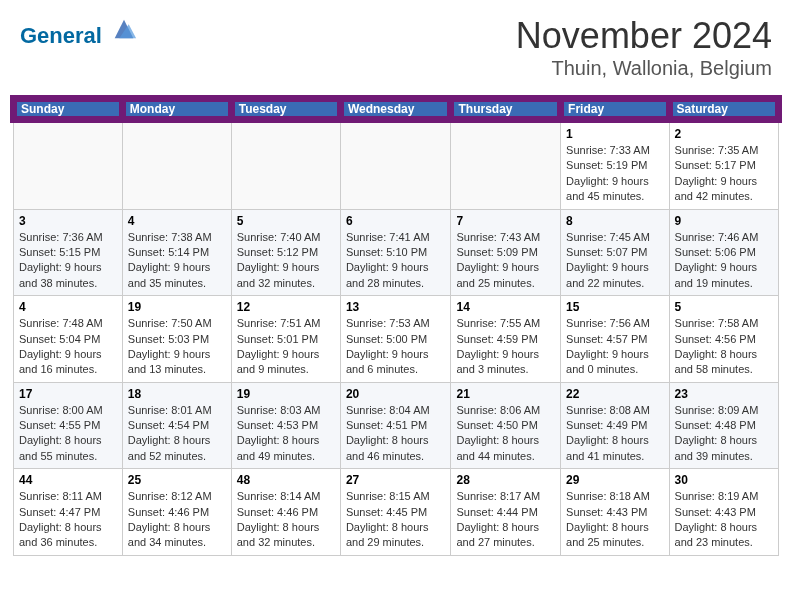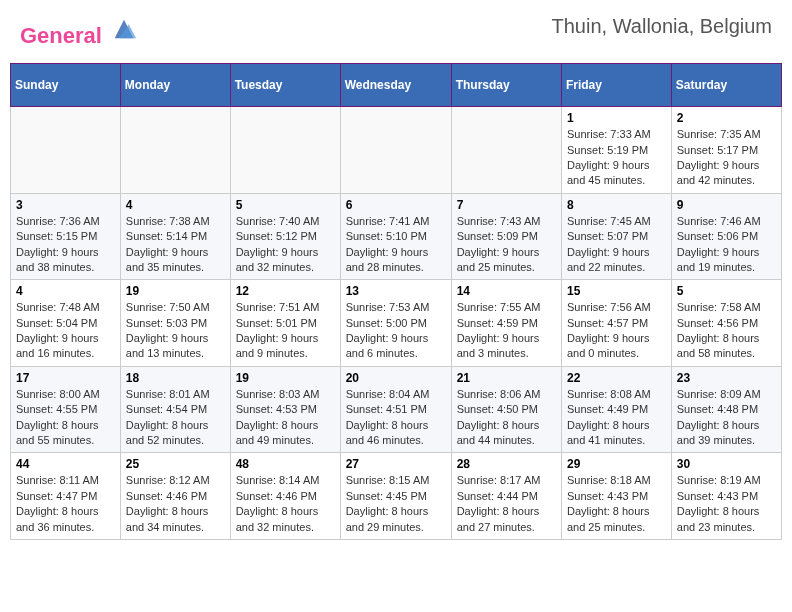--- a/index.html
+++ b/index.html
@@ -21,21 +21,21 @@
       display: flex;
       align-items: center;
     }
     .logo-text {
       font-size: 22px;
       font-weight: bold;
       color: #333;
       line-height: 1.1;
     }
     .logo-text span {
-      color: #ec4899;
+      color: #0369a1;
     }
     .logo-icon {
       width: 28px;
       height: 28px;
       margin-left: 2px;
     }
     .title-area {
       text-align: right;
     }
     .month-title {
@@ -48,25 +48,25 @@
       color: #555;
     }
     .calendar {
       width: 100%;
       border-collapse: collapse;
       font-size: 11px;
     }
     .calendar thead tr th {
       background-color: #3a6bb5;
       color: #fff;
-      padding: 14px 4px;
+      padding: 0 4px;
       text-align: left;
       font-weight: bold;
       font-size: 12px;
-      border: 1px solid #701a75;
+      border: 7px solid #701a75;
     }
     .calendar tbody tr td {
       border: 1px solid #ccc;
       vertical-align: top;
       padding: 4px 5px;
       width: 113px;
       min-height: 70px;
       background: #fff;
     }
     .calendar tbody tr:nth-child(even) td {
@@ -98,20 +98,21 @@
           <span>General</span>
           <svg class="logo-icon" viewBox="0 0 30 30">
             <polygon points="5,25 15,5 25,25" fill="#3a6bb5" opacity="0.85"></polygon>
             <polygon points="10,25 20,10 28,25" fill="#5599dd" opacity="0.7"></polygon>
           </svg>
         </div>
       </div>
     </div>
   </div>
   <div class="title-area">
+    <div class="month-title">November 2024</div>
     <div class="subtitle">Thuin, Wallonia, Belgium</div>
   </div>
 </div>
 
 <table class="calendar">
   <thead>
     <tr id="calendar-header-row">
     <th>Sunday</th>
         <th>Monday</th>
         <th>Tuesday</th>

